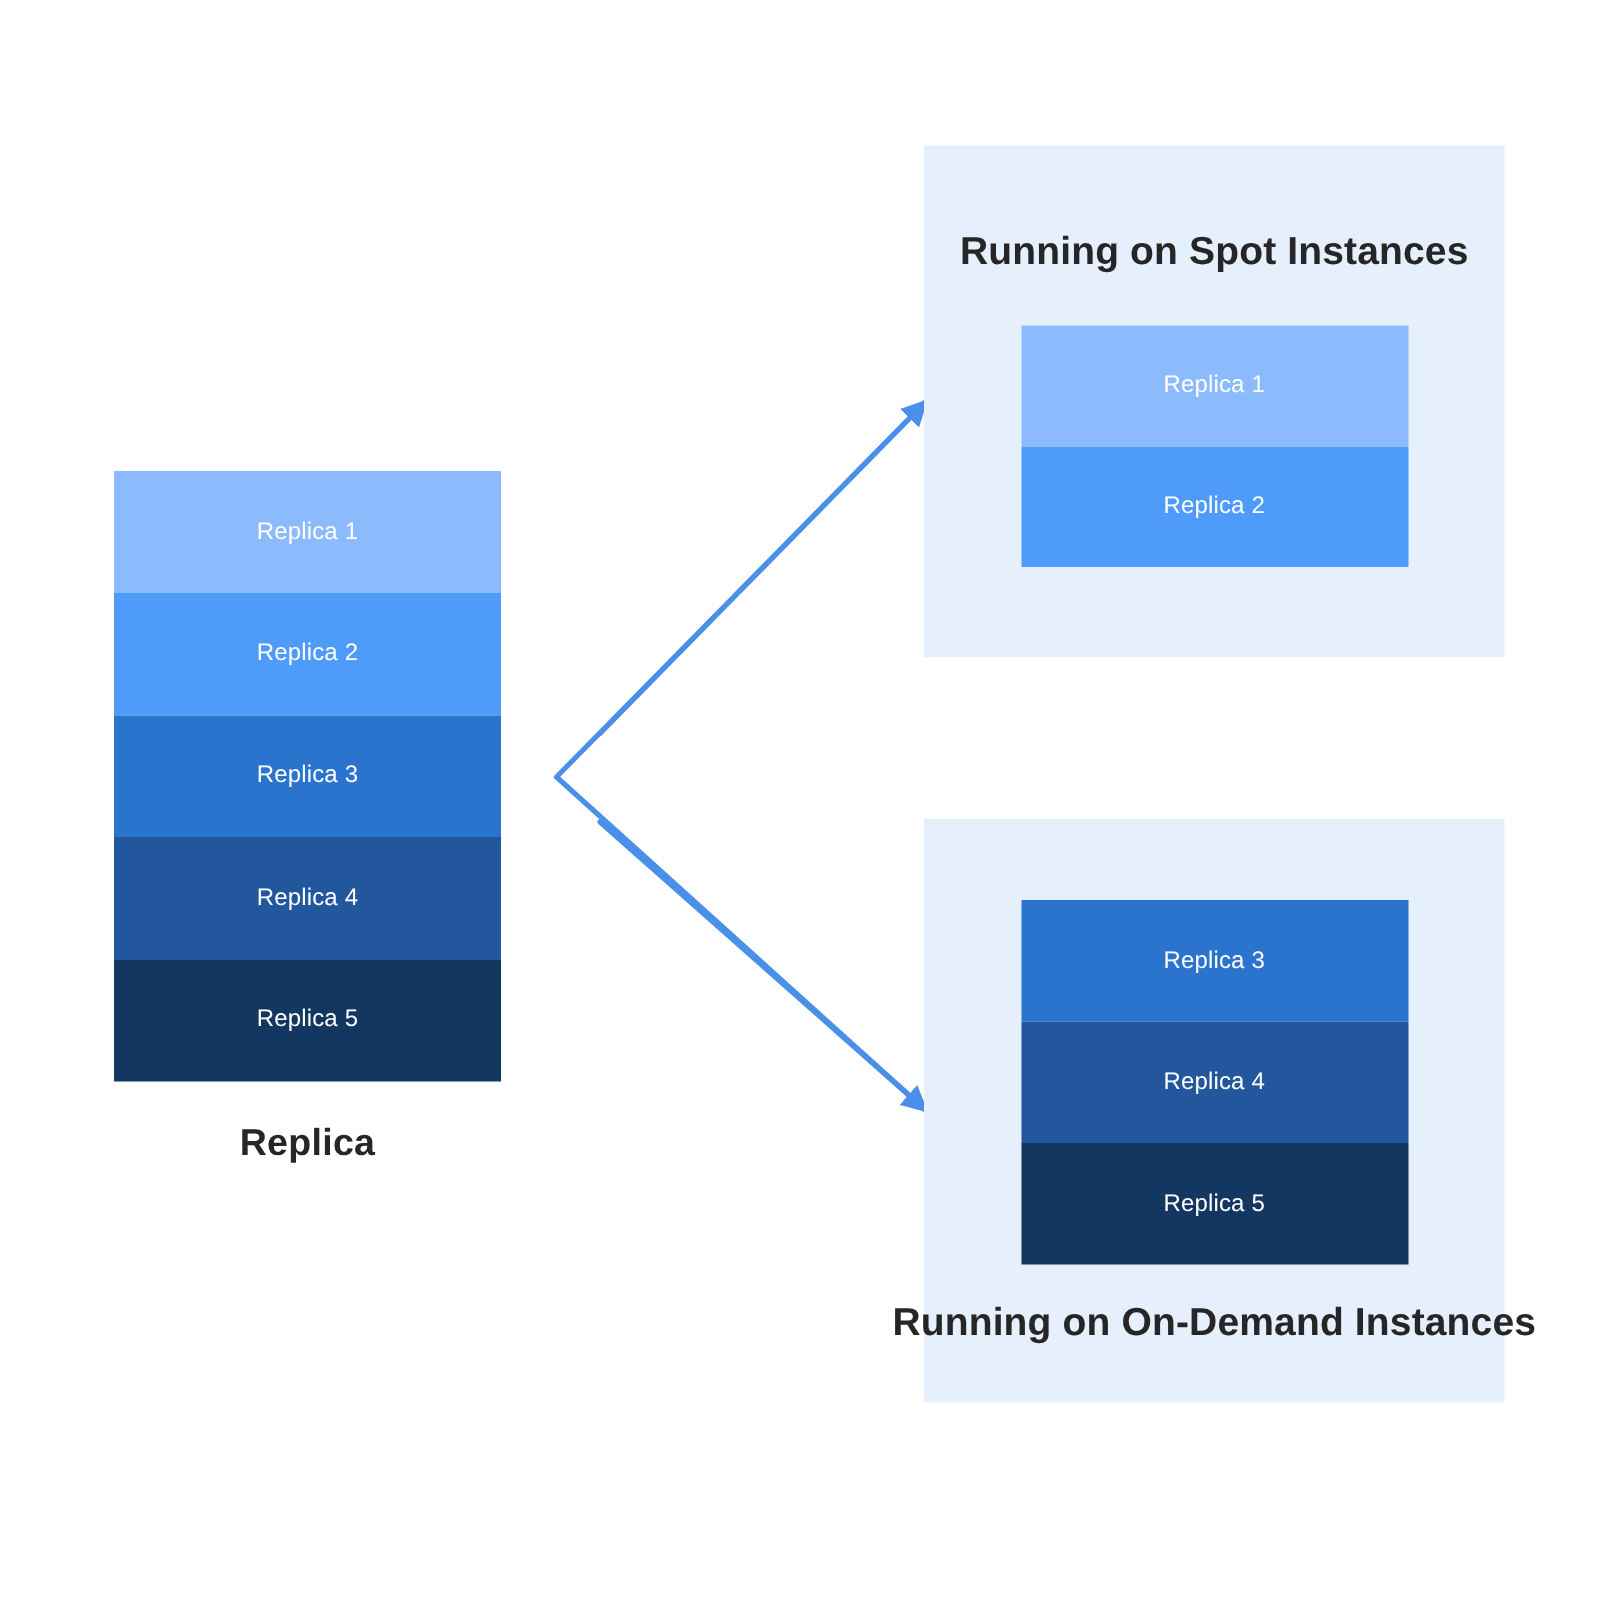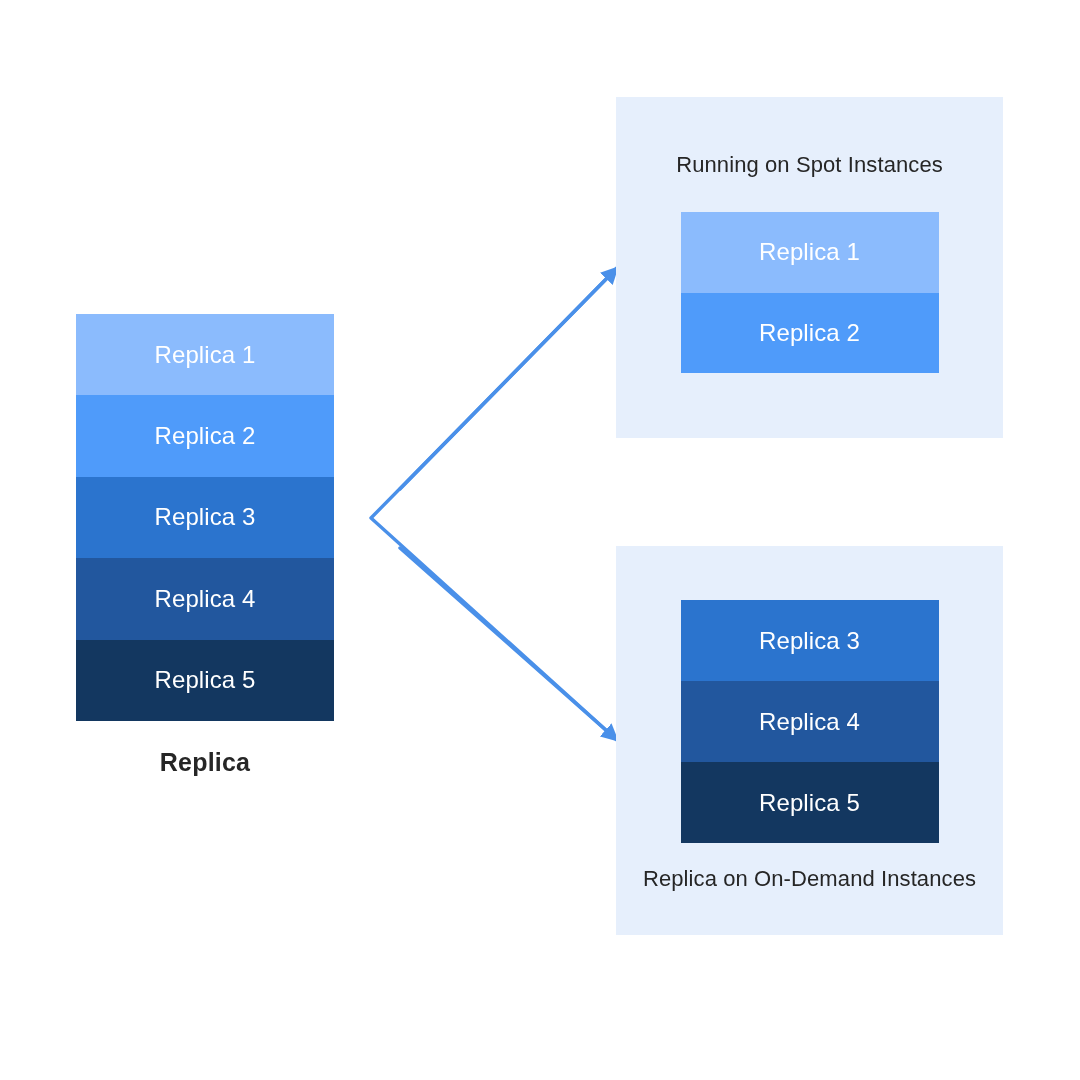--- a/index.html
+++ b/index.html
@@ -43,21 +43,21 @@
     display: flex;
     flex-direction: column;
     width: 258px;
   }
   .replica-block {
     height: 81.4px;
     display: flex;
     align-items: center;
     justify-content: center;
     color: #ffffff;
-    font-size: 24px;
+    font-size: 16px;
     font-weight: 400;
     letter-spacing: 0.1px;
     box-sizing: border-box;
   }
   .workload-caption {
     width: 258px;
     text-align: center;
     margin-top: 27px;
     font-size: 25px;
     font-weight: 700;
@@ -79,22 +79,22 @@
     width: 387px;
     height: 341px;
   }
   .panel-ondemand {
     left: 616px;
     top: 546px;
     width: 387px;
     height: 389px;
   }
   .panel-title {
-    font-size: 22px;
-    font-weight: 400;
+    font-size: 26px;
+    font-weight: 700;
     color: #262626;
     letter-spacing: 0.1px;
     white-space: nowrap;
   }
   .panel-spot .panel-title { margin-top: 55px; }
   .panel-spot .replica-stack-inner { margin-top: 34px; }
   .panel-ondemand .replica-stack-inner { margin-top: 54px; }
   .panel-ondemand .panel-title { margin-top: 23px; }
 
   .replica-stack-inner {
@@ -163,16 +163,16 @@
       <div class="replica-block" style="background-color: rgb(43, 116, 206);">
         <span>Replica 3</span>
       </div>
       <div class="replica-block" style="background-color: rgb(34, 87, 158);">
         <span>Replica 4</span>
       </div>
       <div class="replica-block" style="background-color: rgb(19, 55, 96);">
         <span>Replica 5</span>
       </div>
     </div>
-    <div class="panel-title">Replica on On-Demand Instances</div>
+    <div class="panel-title">Running on On-Demand Instances</div>
   </div>
 
 </div>
 
 </body></html>

